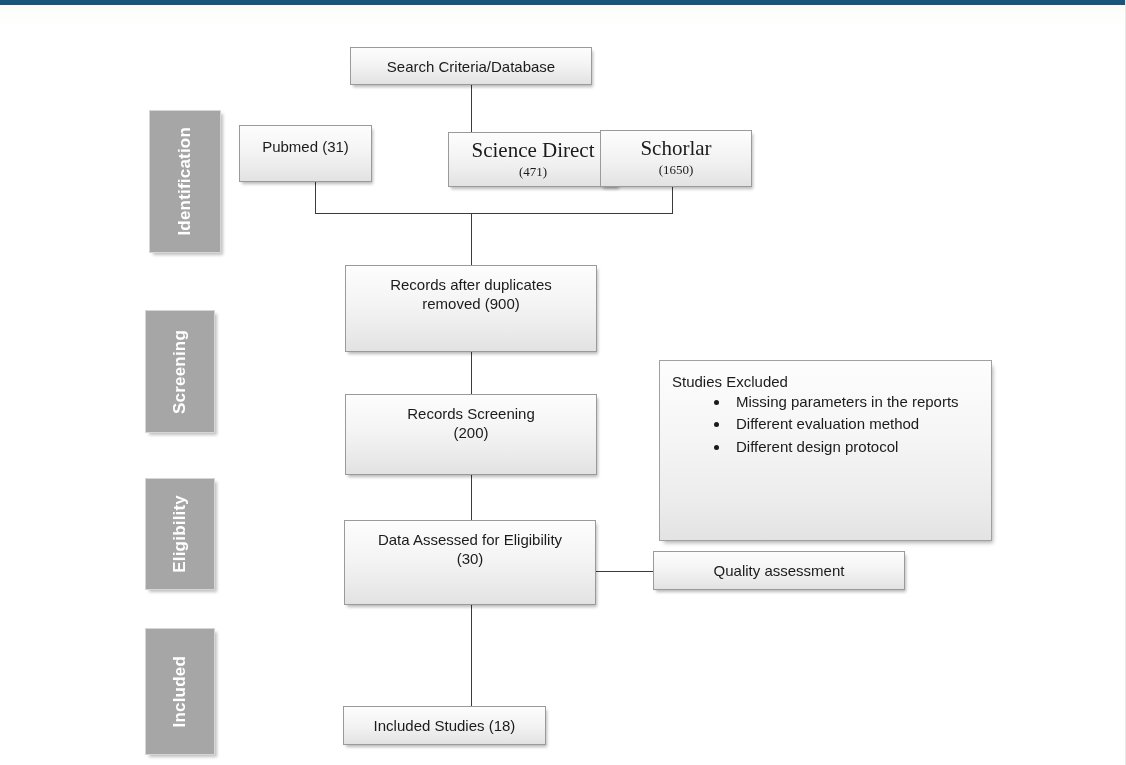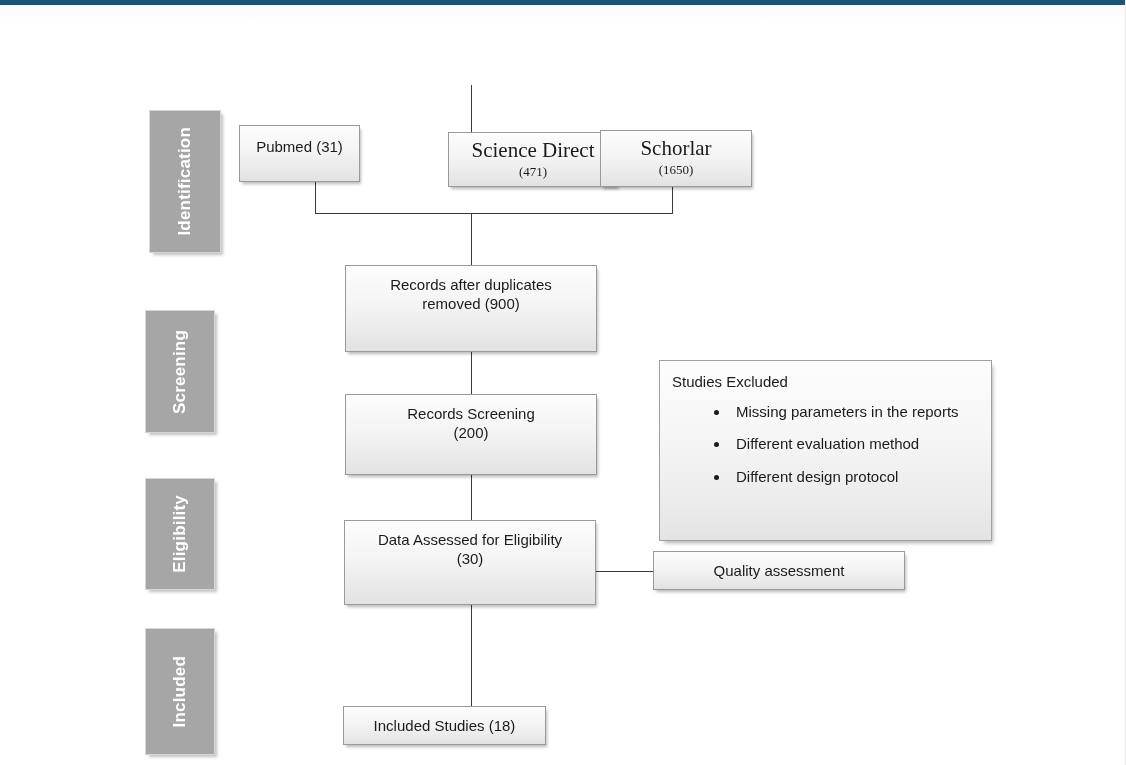--- a/index.html
+++ b/index.html
@@ -106,21 +106,21 @@
     margin: 0 0 2px 0;
   }
   #excluded-list {
     list-style: disc;
     margin: 0;
     padding-left: 58px;
     font-size: 15px;
     color: #1b1b1b;
   }
   #excluded-list li {
-    margin: 12px 0;
+    margin: 2px 0;
     padding-left: 6px;
     line-height: 1.35;
   }
 
   
   .conn {
     position: absolute;
     background: #3b3b3b;
     z-index: 1;
   }
@@ -162,22 +162,25 @@
   </div>
 
   <div class="stage" style="left:145px; top:478px; width:70px; height:112px;">
     <span class="stage-label">Eligibility</span>
   </div>
 
   <div class="stage" style="left:145px; top:628px; width:70px; height:127px;">
     <span class="stage-label">Included</span>
   </div>
 
-
-  <div class="node top-v" style="left:239px; top:125px; width:121px; height:57px; padding-top:11px;">
+  <div class="node center-v" style="left:350px; top:47px; width:242px; height:38px; padding-top:1px;">
+    <span class="label">Search Criteria/Database</span>
+  </div>
+
+  <div class="node top-v" style="left:239px; top:125px; width:133px; height:57px; padding-top:11px;">
     <span class="label">Pubmed (31)</span>
   </div>
 
   <div class="node top-v serif" style="left:400px; top:132px; width:170px; height:55px; padding-top:4px;margin-left:48px;">
     <span class="label">
       <span>Science Direct</span>
       <span class="sub">(471)</span>
     </span>
   </div>
 

